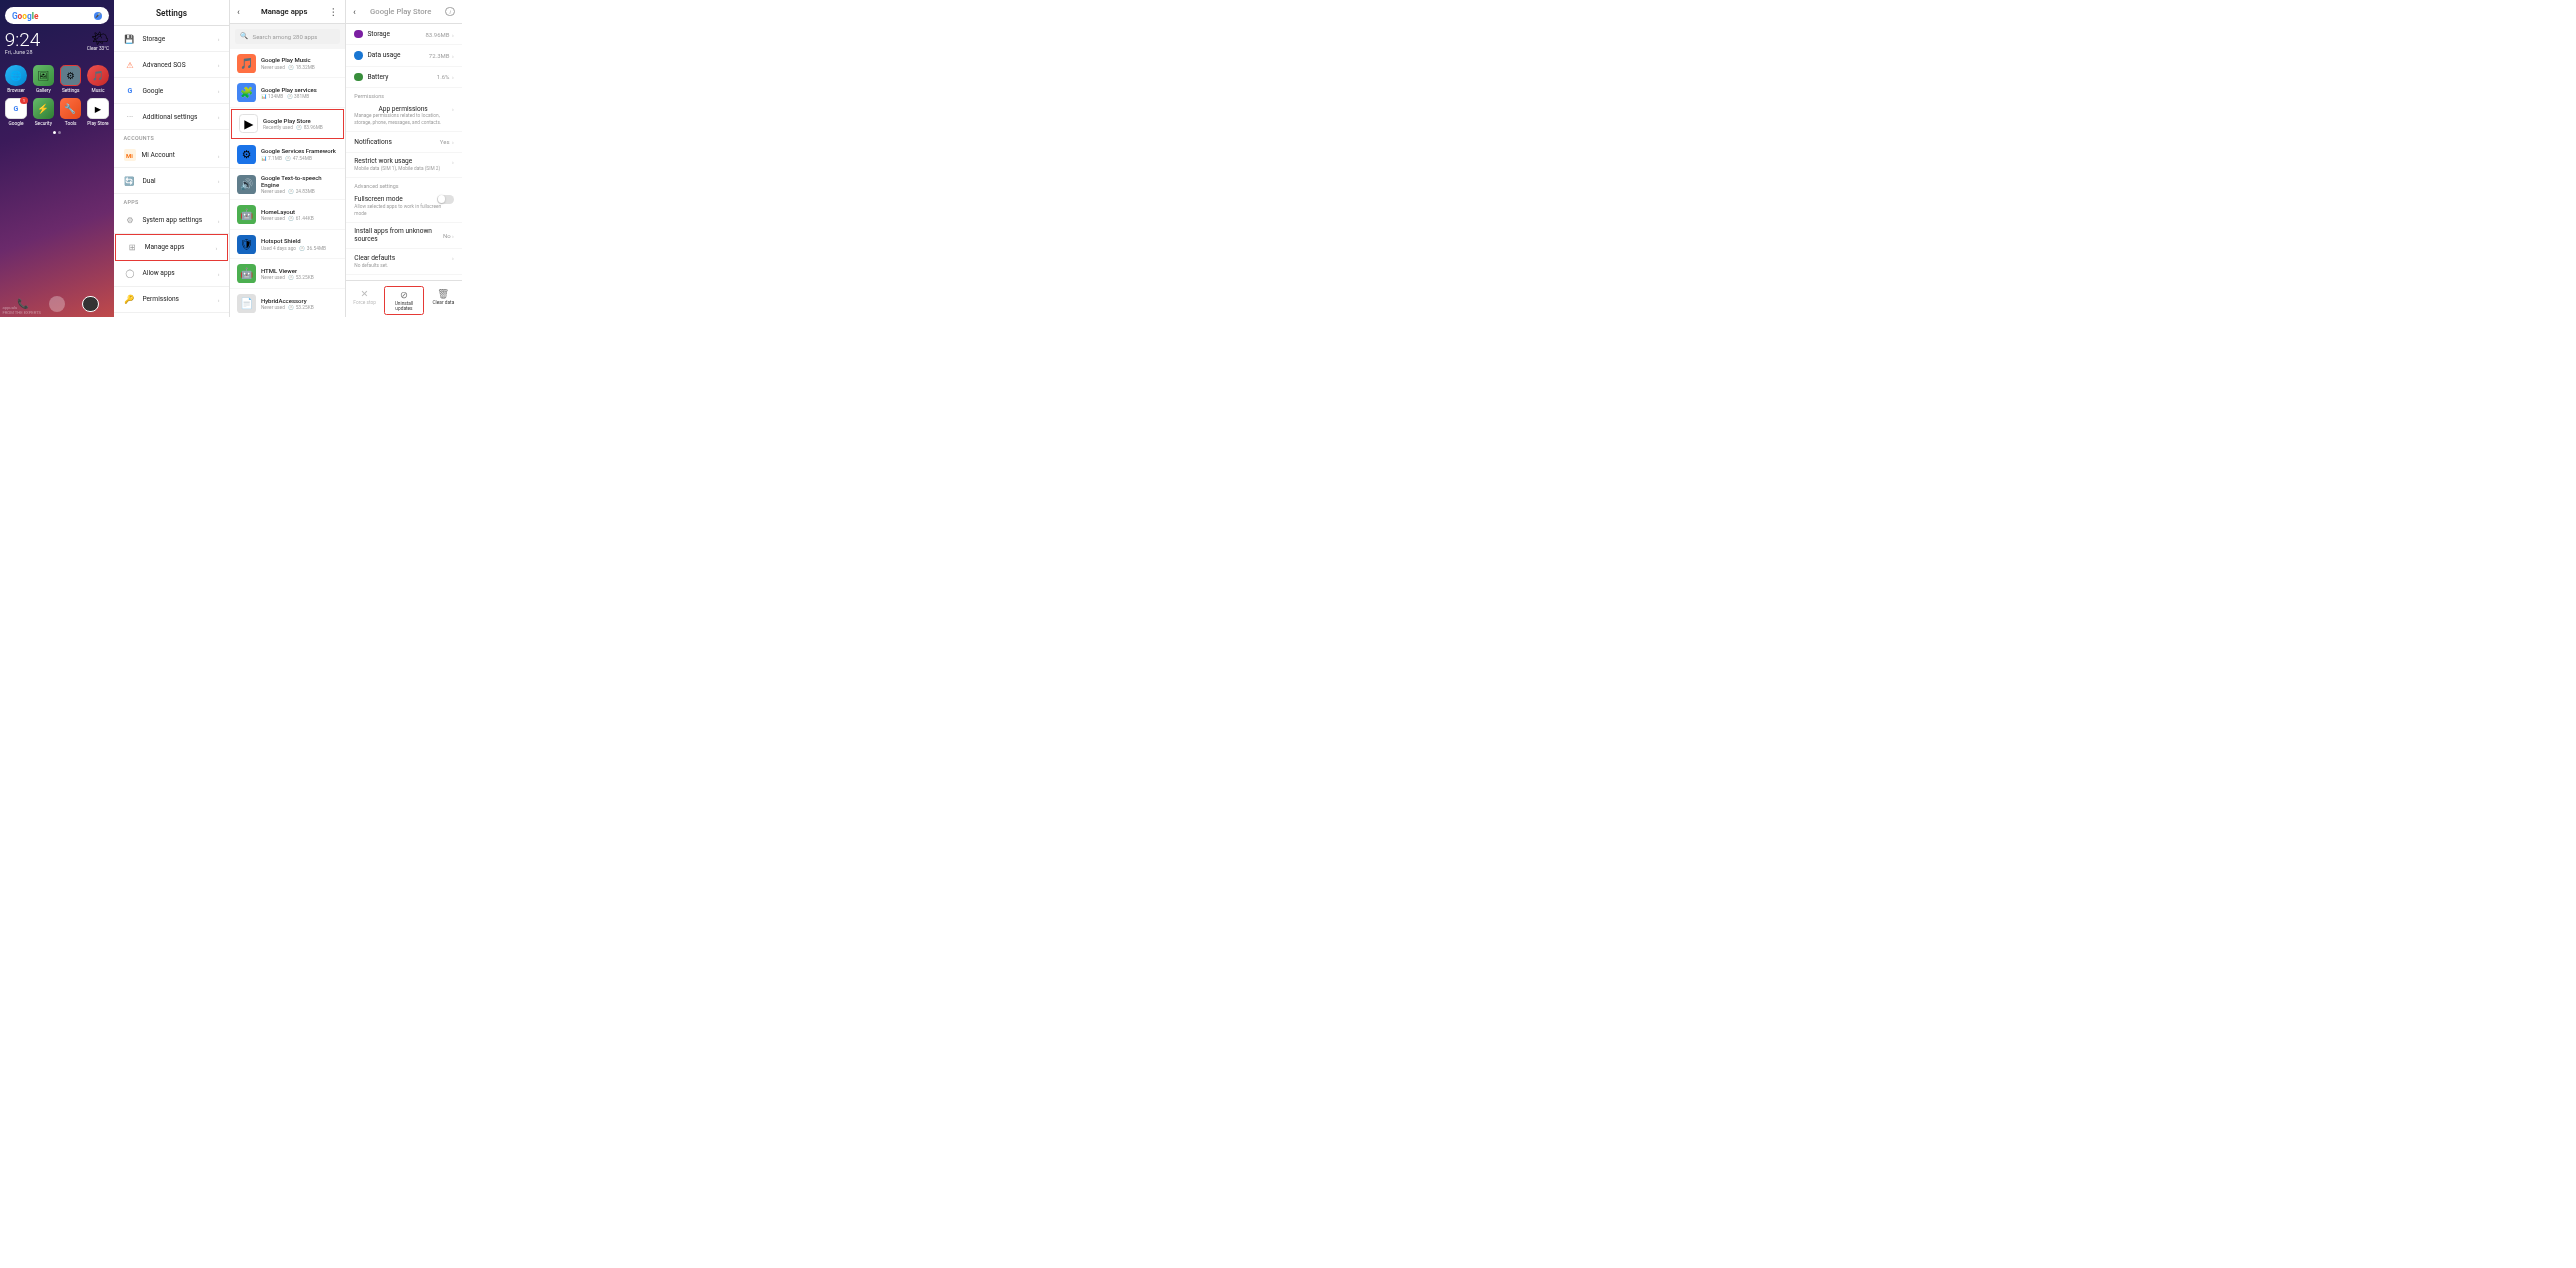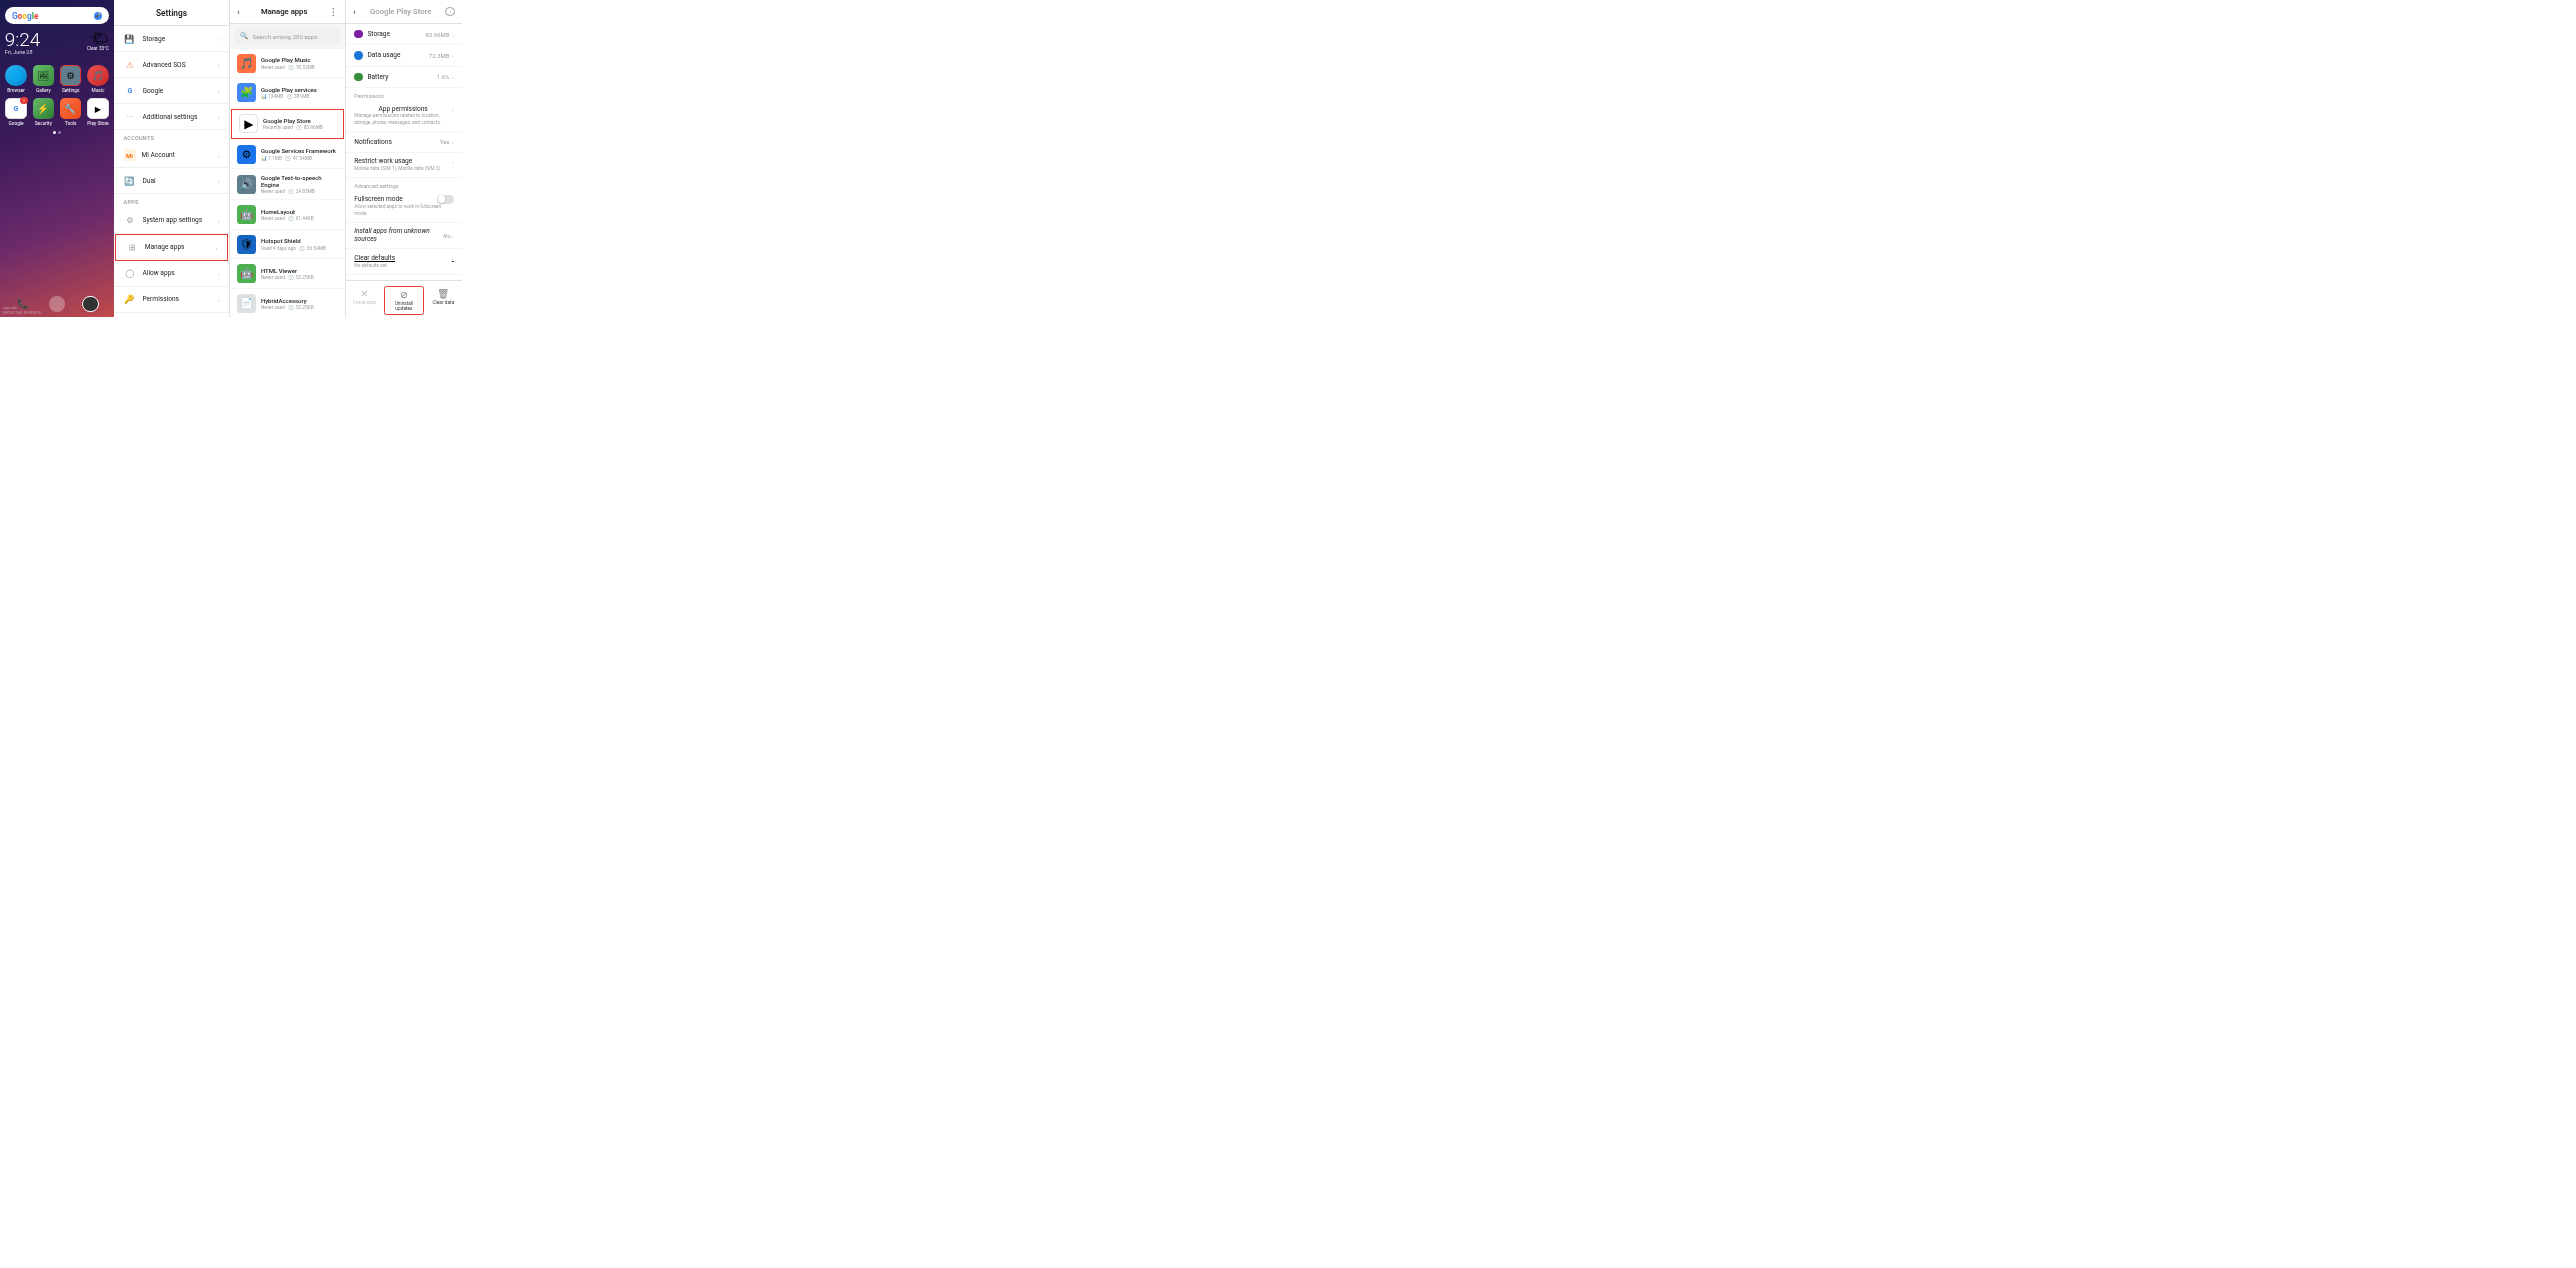--- a/index.html
+++ b/index.html
@@ -804,32 +804,32 @@
     <div class="detail-section-header">Advanced settings</div>
 
     <div class="detail-item" style="flex-direction:column;align-items:flex-start;padding:4.8px 8.3px;">
       <div style="display:flex;align-items:center;width:100%;justify-content:space-between;">
         <span class="detail-item-label">Fullscreen mode</span>
         <div class="toggle-off"></div>
       </div>
       <span class="detail-item-sub">Allow selected apps to work in fullscreen mode</span>
     </div>
 
-    <div class="detail-item" style="flex-direction:column;align-items:flex-start;padding:4.8px 8.3px;font-style:italic;">
+    <div class="detail-item" style="flex-direction:column;align-items:flex-start;padding:4.8px 8.3px;">
       <div style="display:flex;align-items:center;width:100%;justify-content:space-between;">
         <span class="detail-item-label">Install apps from unknown sources</span>
         <div style="display:flex;align-items:center;gap:1.2px;">
           <span class="detail-item-value">No</span>
           <span style="color:#bdbdbd;font-size:6px;">›</span>
         </div>
       </div>
     </div>
 
     <div class="detail-item" style="flex-direction:column;align-items:flex-start;padding:4.8px 8.3px;">
-      <div style="display:flex;align-items:center;width:100%;justify-content:space-between;text-decoration:underline;">
+      <div style="display:flex;align-items:center;width:100%;justify-content:space-between;">
         <span class="detail-item-label">Clear defaults</span>
         <span style="color:#bdbdbd;font-size:6px;">›</span>
       </div>
       <span class="detail-item-sub">No defaults set.</span>
     </div>
   </div>
 
   <div class="detail-footer">
 
     <div class="footer-action">

